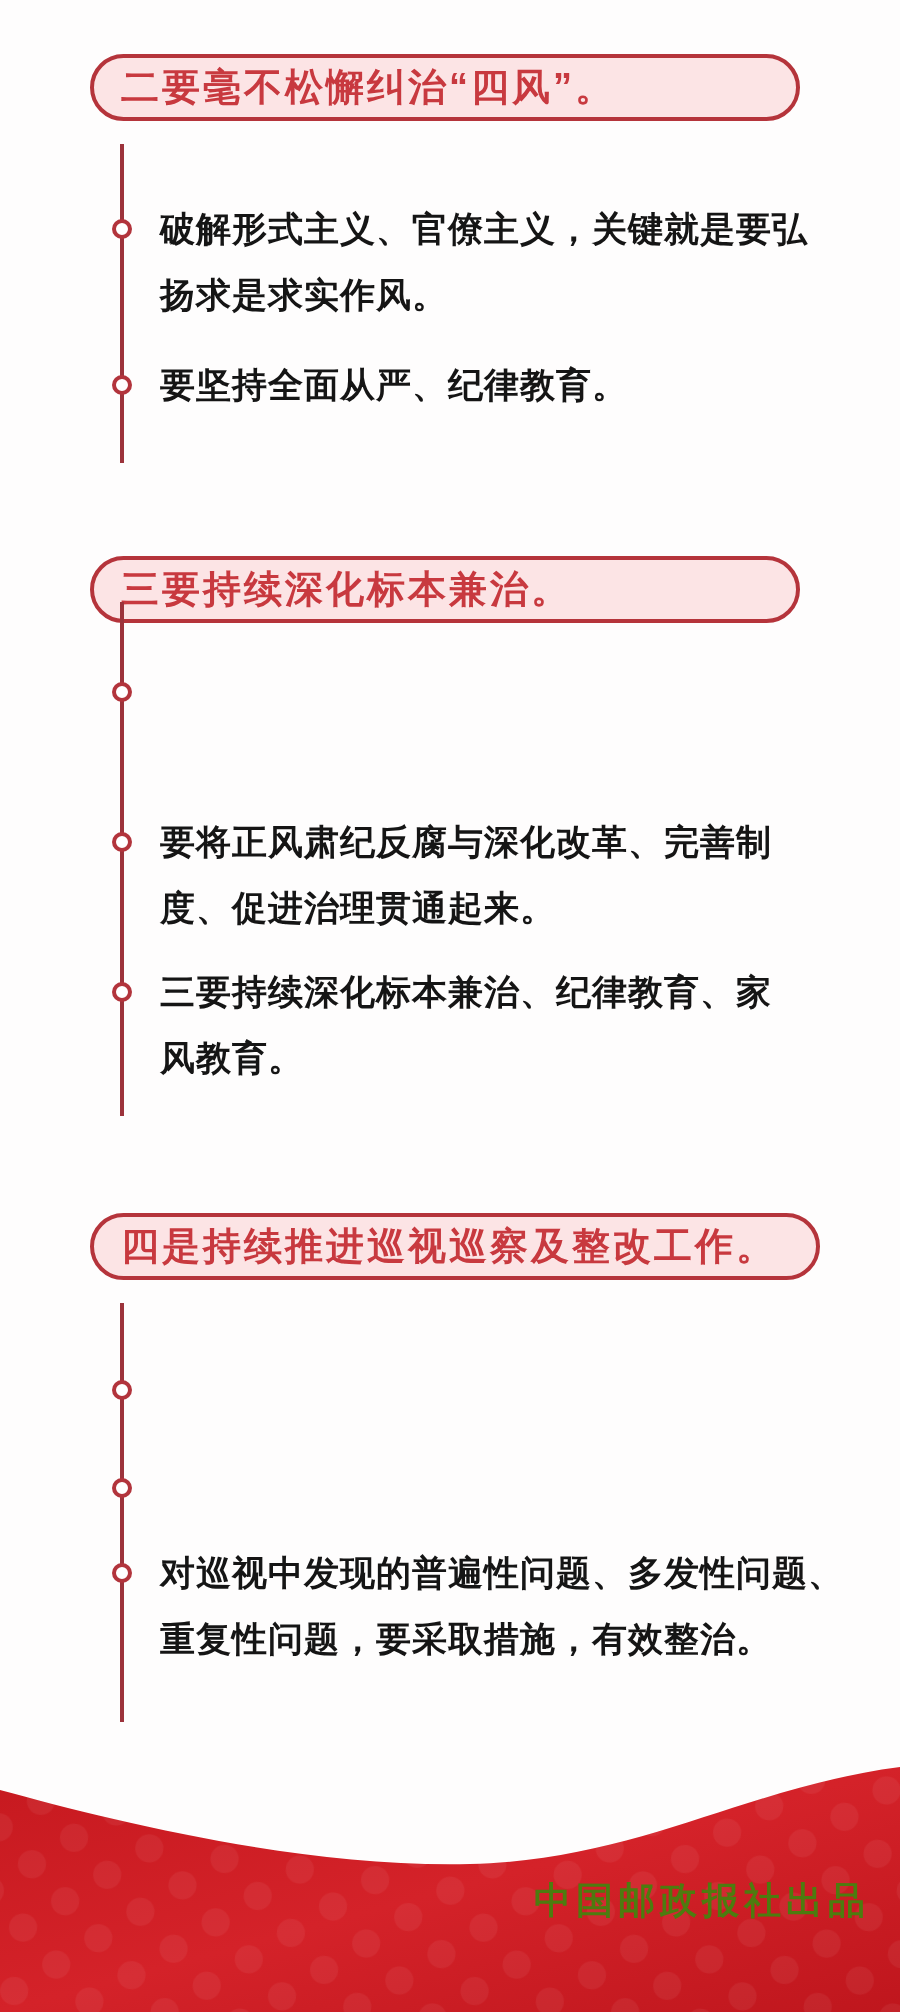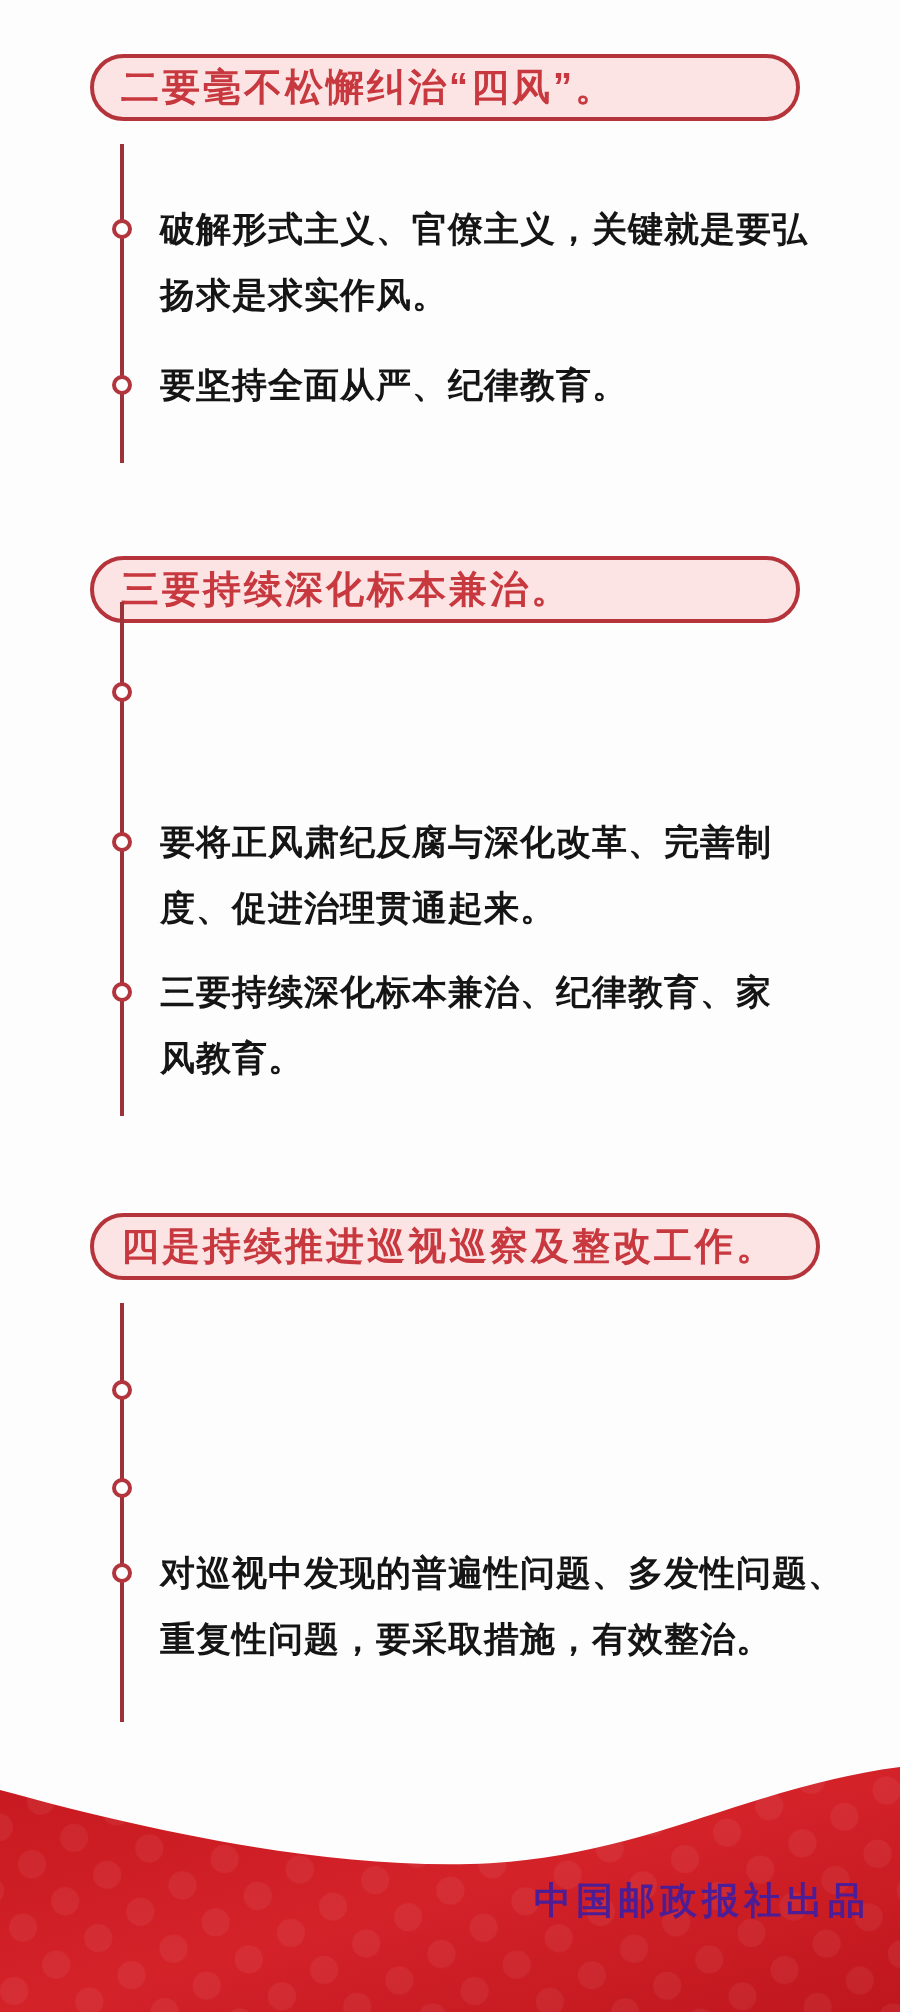--- a/index.html
+++ b/index.html
@@ -25,21 +25,21 @@
   .dot{position:absolute;left:112px;width:12px;height:12px;border:4px solid #b2343c;
        border-radius:50%;background:#ffffff;}
 
   
   .btext{position:absolute;left:160px;width:710px;font-size:35px;line-height:66px;
          color:#151515;letter-spacing:1px;white-space:pre-line;font-weight:700;}
 
   
   #wave{position:absolute;left:0;top:1682px;width:900px;height:330px;display:block;}
   .credit{position:absolute;top:1876px;right:30px;font-size:37px;font-weight:bold;
-          color:#4c1d95;letter-spacing:5px;white-space:nowrap;margin-left:28px;}
+          color:#4d7c0f;letter-spacing:5px;white-space:nowrap;margin-left:28px;}
 </style>
 </head>
 <body>
 
 <div id="poster">
 
   <div class="pill" id="pill0">
     <span class="t">二要毫不松懈纠治“四风”。</span>
   </div>
   <div class="tl" id="tl0"></div>

